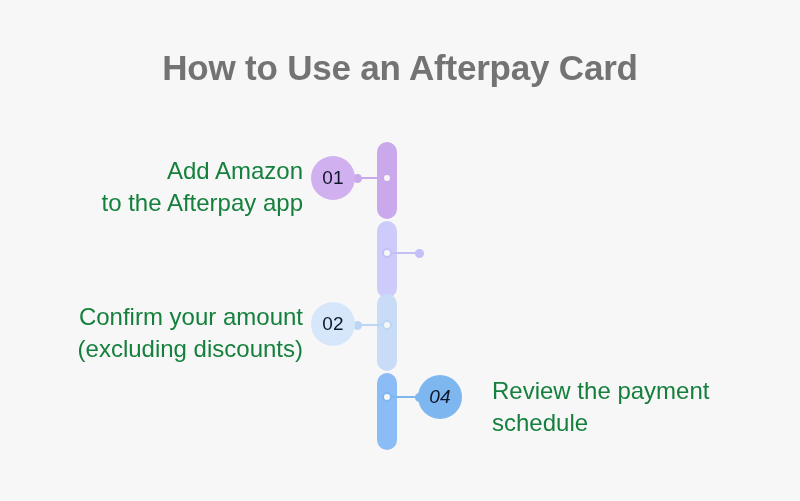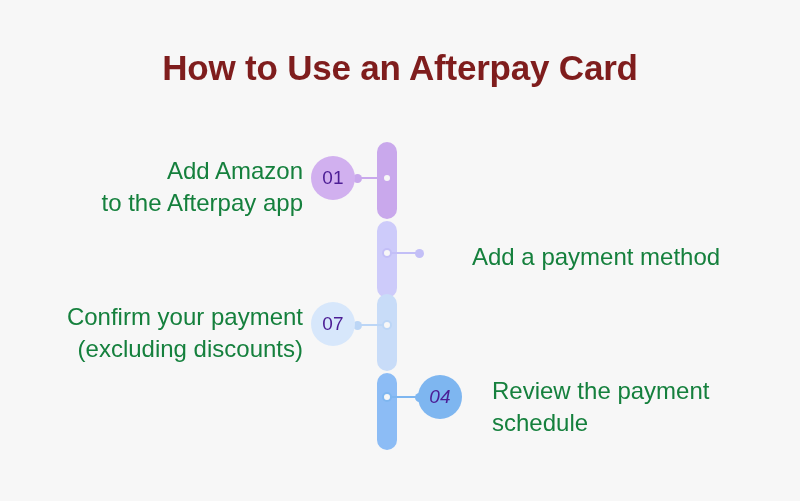--- a/index.html
+++ b/index.html
@@ -23,21 +23,21 @@
   
   .title {
     position: absolute;
     left: 0;
     top: 48px;
     width: 800px;
     text-align: center;
     font-size: 35px;
     font-weight: 700;
     letter-spacing: -0.2px;
-    color: #7f1d1d;
+    color: #737373;
     font-family: "Liberation Sans", sans-serif;
   }
 
   
   .bar-seg {
     position: absolute;
     width: 20px;
     border-radius: 10px;
   }
 
@@ -45,21 +45,21 @@
   .step-circle {
     position: absolute;
     width: 44px;
     height: 44px;
     border-radius: 50%;
     display: flex;
     align-items: center;
     justify-content: center;
     font-size: 19px;
     font-weight: 500;
-    color: #4c1d95;
+    color: #0f172a;
     font-family: "Liberation Sans", sans-serif;
     letter-spacing: 0.3px;
   }
 
   
   .connector-line {
     position: absolute;
     height: 2px;
   }
   .connector-dot {
@@ -116,33 +116,32 @@
 
   <div class="bar-seg" style="left:377px; top:221px; height:77px; background:#cdcbfa;"></div>
 
   <div class="connector-line" style="left:388px; top:252px; width:32px; background:#c3bff7;"></div>
 
   <div class="connector-ring" style="left:382px; top:248px; border:2.5px solid #c3bff7;"></div>
 
   <div class="connector-dot" style="left:415px; top:248.5px; background:#c3bff7;"></div>
 
 
-  <div class="step-label label-left-align" style="left:472px; top:241px; width:300px;">Add a payment method</div>
 
   <div class="bar-seg" style="left:377px; top:294px; height:77px; background:#c8dcf8;"></div>
 
   <div class="connector-line" style="left:355px; top:324px; width:32px; background:#bcd6f6;"></div>
 
   <div class="connector-dot" style="left:353px; top:320.5px; background:#bcd6f6;"></div>
 
   <div class="connector-ring" style="left:382px; top:320px; border:2.5px solid #bcd6f6;"></div>
 
-  <div class="step-circle" style="left:311px; top:302px; background:#d7e7fb;">07</div>
+  <div class="step-circle" style="left:311px; top:302px; background:#d7e7fb;">02</div>
 
-  <div class="step-label label-right-align" style="left:43px; top:301px; width:260px;">Confirm your payment
+  <div class="step-label label-right-align" style="left:43px; top:301px; width:260px;">Confirm your amount
 (excluding discounts)</div>
 
   <div class="bar-seg" style="left:377px; top:373px; height:77px; background:#8cbcf5;"></div>
 
   <div class="connector-line" style="left:388px; top:396px; width:32px; background:#7eb6f0;"></div>
 
   <div class="connector-ring" style="left:382px; top:392px; border:2.5px solid #7eb6f0;"></div>
 
   <div class="connector-dot" style="left:415px; top:392.5px; background:#7eb6f0;"></div>
 

